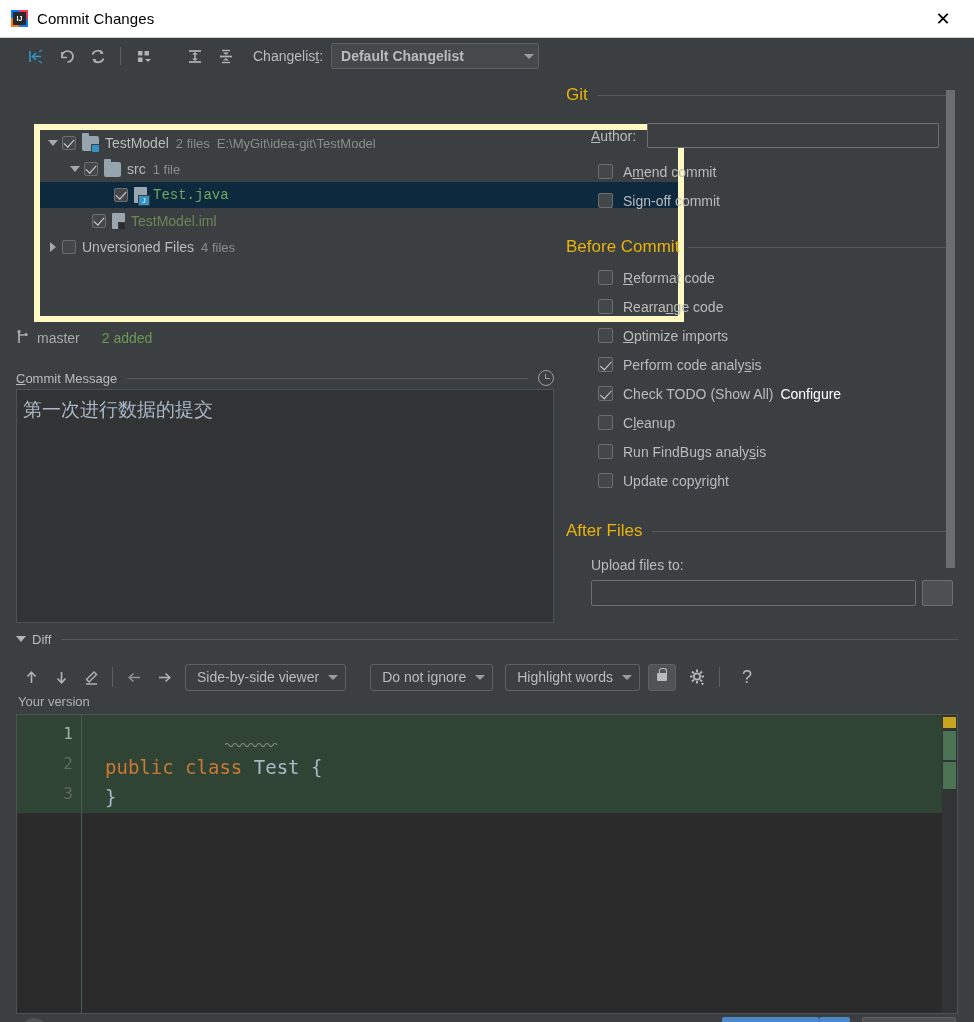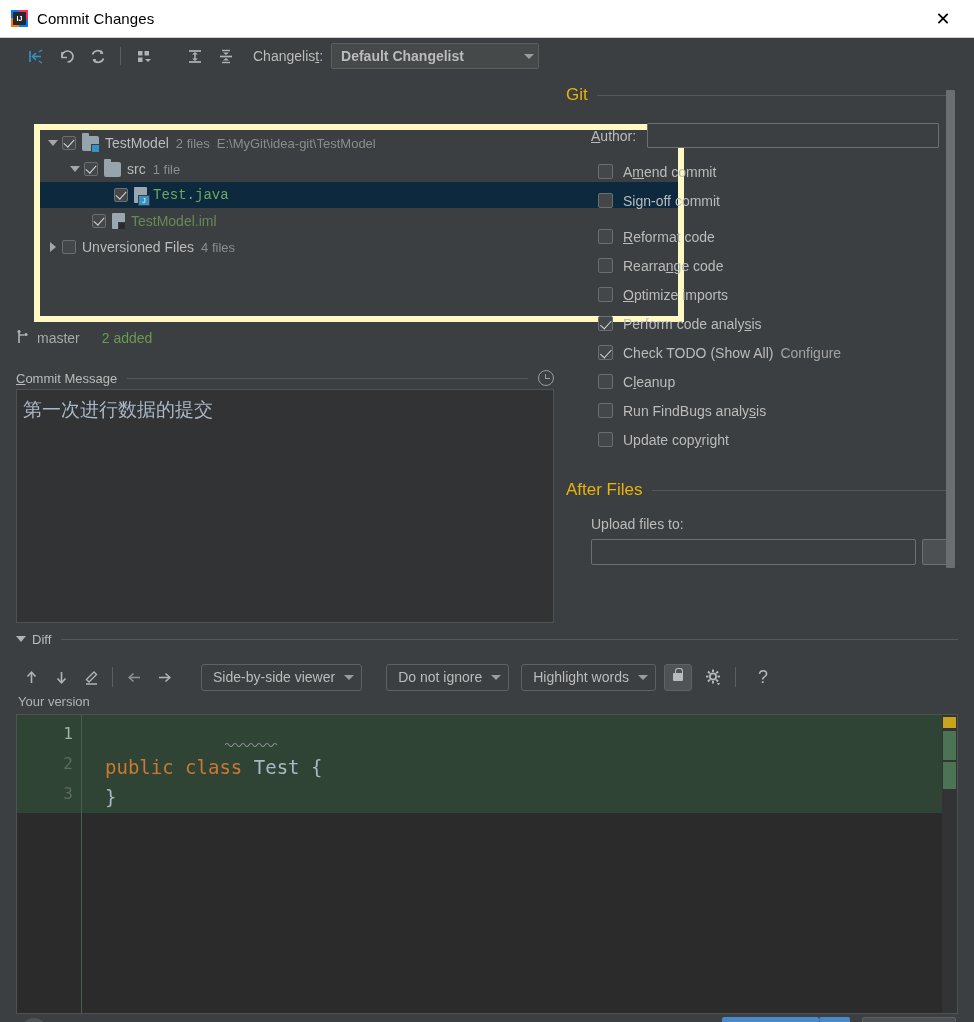--- a/index.html
+++ b/index.html
@@ -139,21 +139,21 @@
   .opt .ocb {
     width: 15px; height: 15px; border: 1px solid #6b6e70; background: #43474a;
     border-radius: 2px; position: relative; flex:0 0 auto; margin-right: 10px;
   }
   .opt .ocb.on::after {
     content: ""; position: absolute; left: 3.5px; top: 0.5px; width: 5px; height: 9.5px;
     border: solid #d6d6d6; border-width: 0 1.6px 1.6px 0; transform: rotate(42deg);
   }
   .opt .olbl { font-size: 14px; color: #bbbbbb; white-space: nowrap; }
   .opt .olbl u { text-decoration: underline; }
-  .opt .olink { font-size: 14px; color: #a3a3a3; margin-left: 7px; }
+  .opt .olink { font-size: 14px; color: #ffffff; margin-left: 7px; }
 
   .after-lbl { font-size: 14px; color: #bbbbbb; margin: 17px 0 0 25px; }
   .after-combo-row { display: flex; align-items: center; margin: 7px 0 0 25px; }
   .after-combo { width: 325px; height: 26px; background: #3c3f41; border: 1px solid #6d7072;
                  border-radius: 2px; padding-left: 9px; font-size: 14px; color: #bbbbbb;
                  display:flex; align-items:center; }
   .after-btn { width: 31px; height: 26px; background: #4c5052; border: 1px solid #6d7072;
                border-radius: 2px; margin-left: 6px; }
 
   .right-scroll {
@@ -167,21 +167,21 @@
   .diff-hdr .tri { width:0;height:0;border-left:5px solid transparent;border-right:5px solid transparent;
                    border-top:6px solid #b0b3b5; margin-right:6px; }
   .diff-hdr .lbl { font-size: 13px; color: #bbbbbb; }
   .diff-hdr .ln { flex:1 1 auto; height:1px; background:#555859; margin-left:10px; }
 
   .diff-toolbar { position: absolute; left: 16px; top: 622px; width: 942px; height: 34px;
                   display: flex; align-items: center; }
   .dbtn { width: 30px; height: 26px; display:flex; align-items:center; justify-content:center; }
   .dsep { width:1px; height:20px; background:#5c5f61; margin:0 6px; }
   .dcombo { height: 27px; border:1px solid #5e6264; border-radius:3px; background:#3c3f41;
-            display:flex; align-items:center; padding: 0 7px 0 11px; margin-left: 22px;
+            display:flex; align-items:center; padding: 0 7px 0 11px; margin-left: 6px;
             font-size:14px; color:#bbbbbb; gap:9px; white-space:nowrap; }
   .dtoggle { width:28px; height:27px; background:#4f5355; border:1px solid #5e6264; border-radius:3px;
              display:flex; align-items:center; justify-content:center; margin-left: 8px; }
   .lock-body { width:10px; height:8px; background:#b8bbbd; border-radius:1px; position:relative; }
   .lock-body::before { content:""; position:absolute; left:2px; top:-5px; width:6px; height:6px;
                        border:1.6px solid #b8bbbd; border-bottom:none; border-radius:3px 3px 0 0; }
   .qmark { font-size: 18px; color: #b8bbbd; }
 
   .your-version { position: absolute; left: 18px; top: 656px; font-size: 13px; color: #b0b3b5; }
 
@@ -394,20 +394,24 @@
     <div style="margin-top:9px"></div>
     <div class="opt">
       <span class="ocb"></span>
       <span class="olbl"><span>A</span><u>m</u><span>end commit</span></span>
     </div>
     <div class="opt">
       <span class="ocb"></span>
       <span class="olbl"><span>Si</span><u>g</u><span>n-off commit</span></span>
     </div>
 
+    <div class="grp-hdr" style="margin-top:23px">
+      <span class="lbl">Before Commit</span>
+      <span class="ln"></span>
+    </div>
 
     <div style="margin-top:7px"></div>
     <div class="opt">
       <span class="ocb"></span>
       <span class="olbl"><span></span><u>R</u><span>eformat code</span></span>
     </div>
     <div class="opt">
       <span class="ocb"></span>
       <span class="olbl"><span>Rearra</span><u>n</u><span>ge code</span></span>
     </div>

